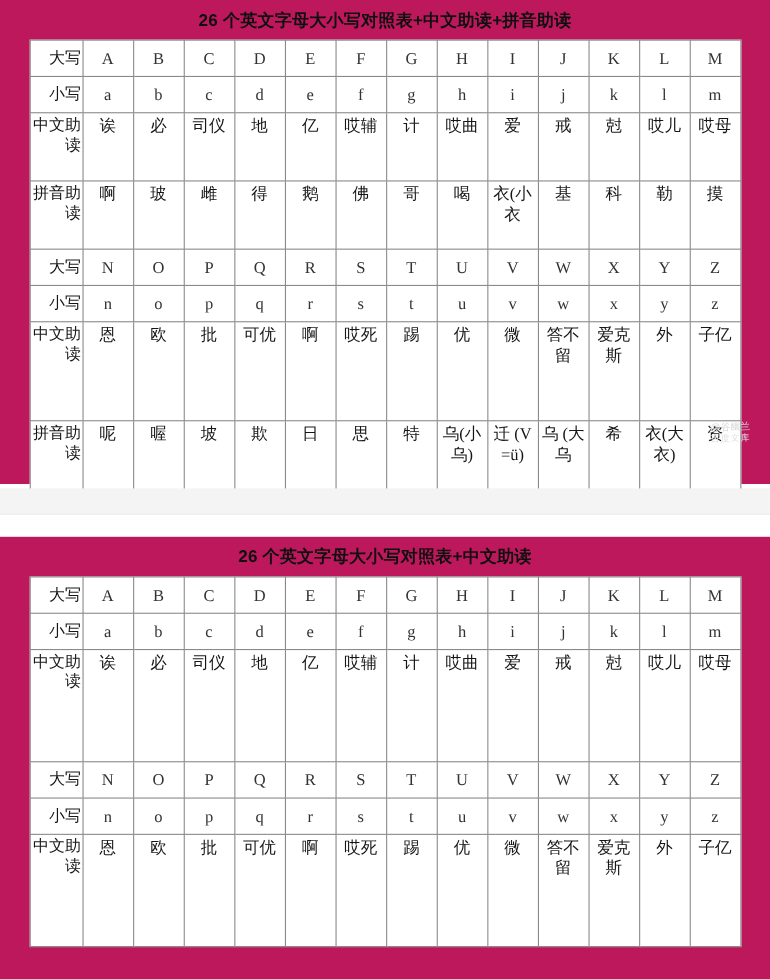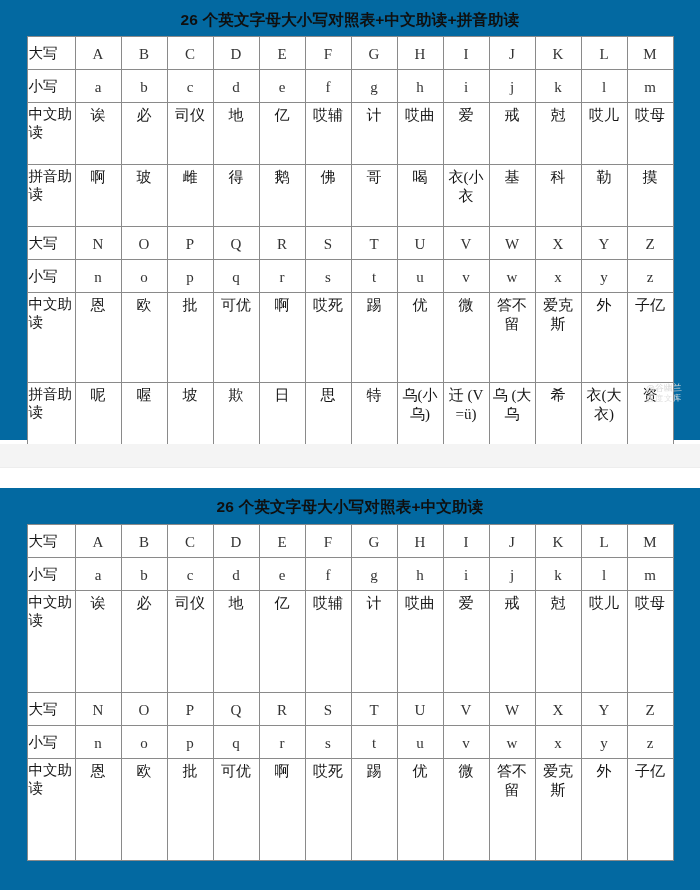--- a/index.html
+++ b/index.html
@@ -13,21 +13,21 @@
     font-family: "Liberation Serif", "DejaVu Serif", serif;
     color: #1a1a1a;
     overflow: hidden;
     position: relative;
   }
 
   .sheet {
     position: absolute;
     left: 0;
     width: 700px;
-    background: #0369a1;
+    background: #be185d;
   }
   #sheet-1 { top: 0; height: 440px; }
   #sheet-2 { top: 488px; height: 420px; }
 
   .divider-band {
     position: absolute;
     left: 0;
     top: 444px;
     width: 700px;
     height: 24px;
@@ -68,21 +68,21 @@
     padding: 3px 1px 2px 1px;
     font-size: 15px;
     line-height: 1.25;
     color: #161616;
     font-family: "Liberation Serif", "DejaVu Serif", serif;
     overflow: hidden;
     word-break: break-all;
   }
   table.letters td.rowhead {
     font-size: 14.5px;
-    text-align: left;
+    text-align: right;
     letter-spacing: 0px;
     line-height: 1.22;
     font-family: Liberation Serif, serif;
   }
   table.letters td.latin {
     font-family: "Liberation Serif", "DejaVu Serif", serif;
     font-size: 15px;
     color: #333;
     vertical-align: middle;
     padding-top: 4px;

